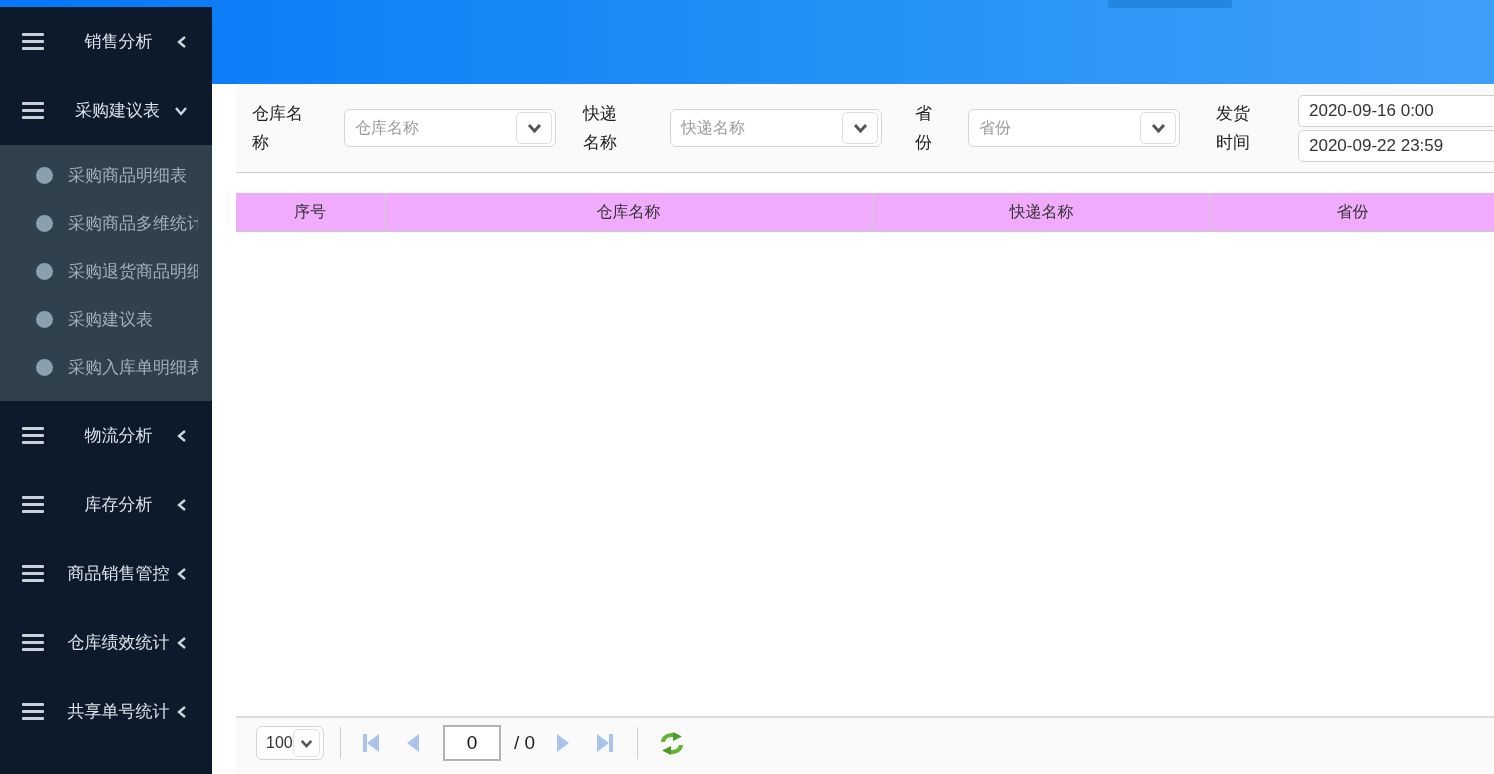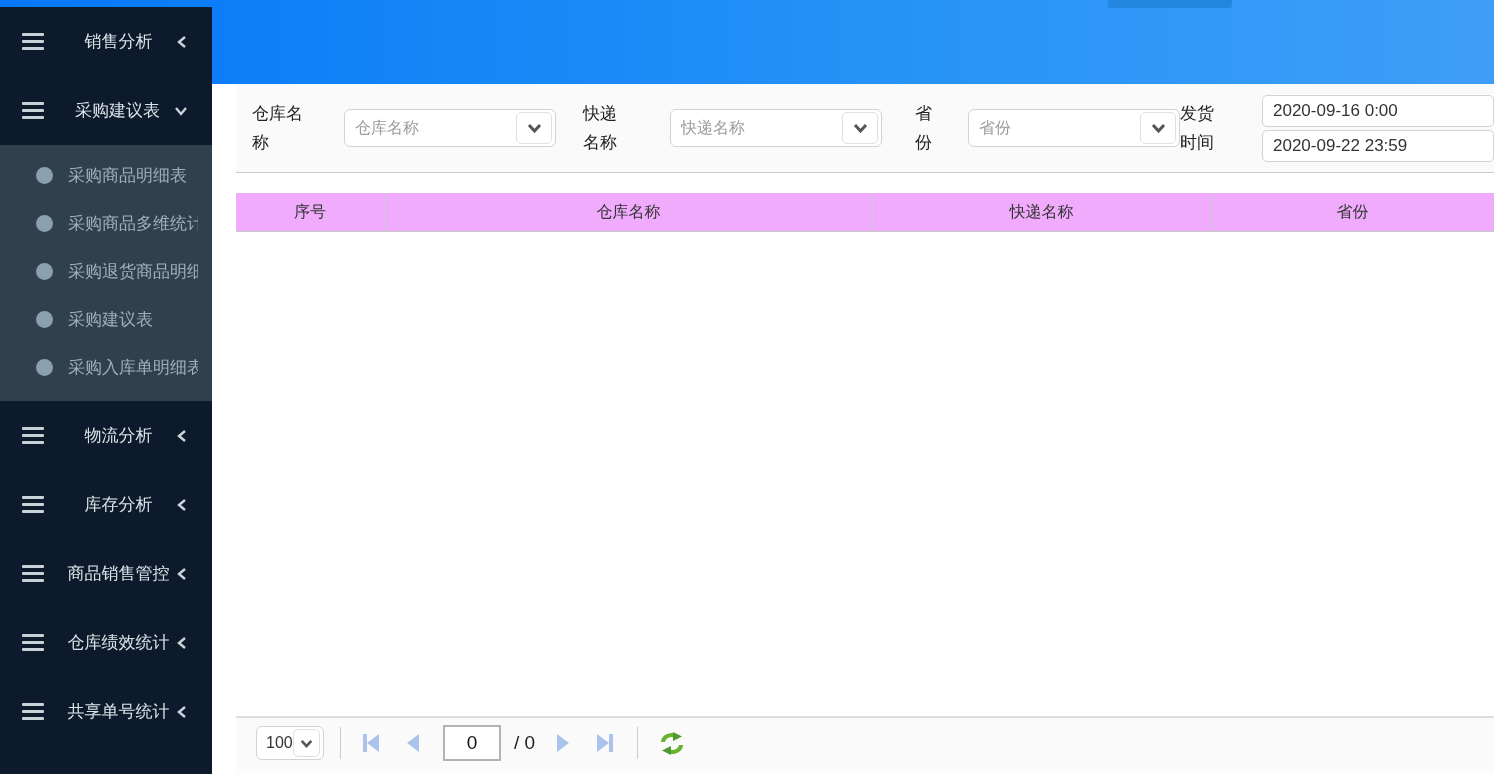--- a/index.html
+++ b/index.html
@@ -25,21 +25,21 @@
     color:#9fb0ba;font-size:17px;white-space:nowrap;overflow:hidden;cursor:pointer;}
   .bullet{width:17px;height:17px;border-radius:50%;background:#8ba0ae;margin-right:15px;flex:none;}
 
   
   .content{position:absolute;left:236px;top:84px;right:0;bottom:0;background:#fff;
     display:flex;flex-direction:column;overflow:hidden;gap:20px;}
 
   .filterbar{height:88px;background:#fafafa;border-bottom:1px solid #ccc;
     display:flex;align-items:center;padding-left:16px;flex:none;overflow:hidden;}
   .flabel{font-size:17px;color:#222;line-height:29px;flex:none;}
-  .lw1{width:56px;} .lw2{width:40px;margin-left:27px;} .lw3{width:22px;margin-left:33px;} .lw4{width:40px;}
+  .lw1{width:56px;} .lw2{width:40px;margin-left:27px;} .lw3{width:22px;margin-left:33px;} .lw4{width:40px;margin-left:36px;}
 
   .combo{width:212px;height:38px;border:1px solid #d3d3d3;border-radius:6px;background:#fff;
     display:flex;align-items:center;padding-left:10px;box-sizing:border-box;flex:none;cursor:pointer;}
   .c1{margin-left:36px;} .c2{margin-left:47px;} .c3{margin-left:31px;}
   .combo-text{color:#9b9b9b;font-size:16px;flex:1;white-space:nowrap;overflow:hidden;}
   .combo-btn{width:34px;height:30px;margin-right:3px;border:1px solid #e0e0e0;border-radius:5px;
     background:#fff;display:flex;align-items:center;justify-content:center;flex:none;}
 
   .date-stack{display:flex;flex-direction:column;gap:3px;margin-left:42px;flex:none;}
   .date-input{width:210px;height:30px;border:1px solid #d3d3d3;border-radius:5px;

